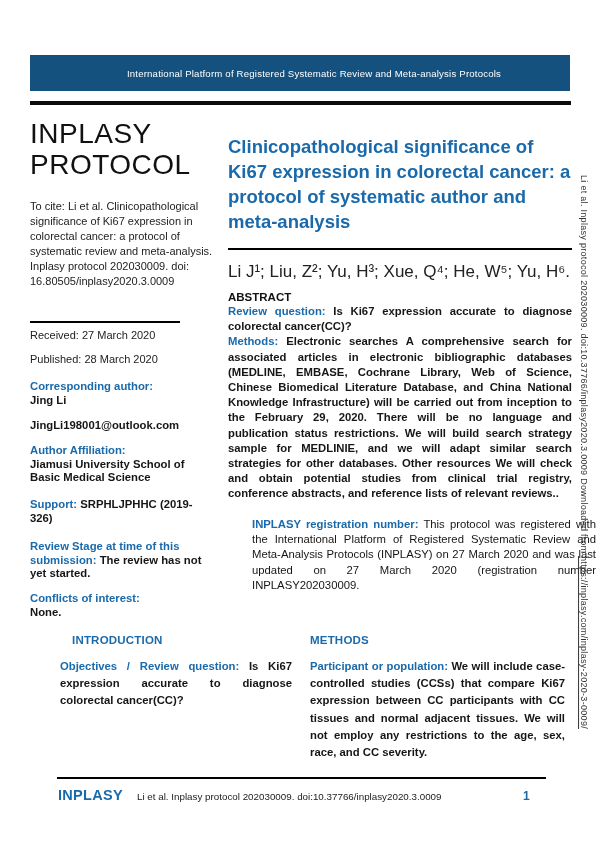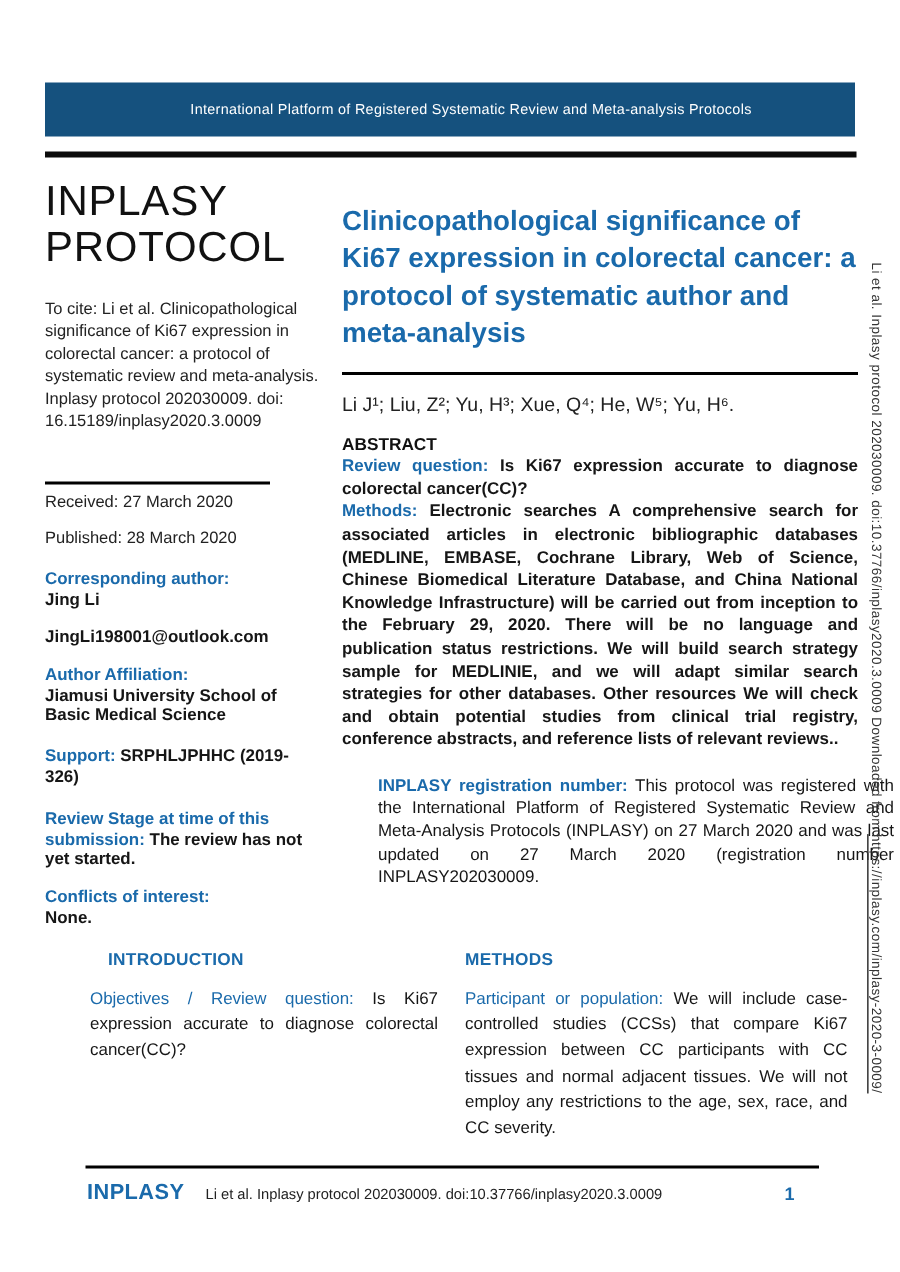--- a/index.html
+++ b/index.html
@@ -24,31 +24,31 @@
 
   .meta-line { font-size:11px; color:#222; }
   .meta-block { width:185px; font-size:11.3px; line-height:13.5px; }
   .meta-block .ln { display:block; }
 
   .section-heading { font-size:11.5px; font-weight:bold; color:#1a6aab; letter-spacing:.2px; }
 
   .title { left:228px; top:134px; width:348px; font-size:18.5px; line-height:25px;
     font-weight:bold; color:#1a6aab; }
   .title-rule { left:228px; top:248px; width:344px; border-top:2.6px solid #000; }
-  .authors { left:228px; top:262px; width:344px; font-size:13px; color:#222; }
+  .authors { left:228px; top:262px; width:344px; font-size:17px; color:#222; }
 
   .abstract { left:228px; top:291px; width:344px; }
   .abstract h3 { font-size:11.5px; color:#111; margin-bottom:1px; }
   .abstract p { font-size:11.3px; line-height:15.2px; font-weight:bold; }
 
   .registration { left:228px; top:517px; width:344px; font-size:11.3px; line-height:15.2px;margin-left:24px; }
 
   .intro-col { left:60px; width:232px; }
   .methods-col { left:310px; width:255px; }
-  .lower-par { font-size:11.3px; line-height:17.2px; font-weight:normal; }
+  .lower-par { font-size:11.3px; line-height:17.2px; font-weight:bold; }
 
   .footer-rule { left:57px; top:777px; width:489px; border-top:2.4px solid #000; }
   .footer-brand { left:58px; top:787px; font-size:14.5px; font-weight:bold; color:#1a6aab;
     letter-spacing:.3px; }
   .footer-citation { left:137px; top:791px; font-size:9.8px; color:#222; }
   .footer-page { left:523px; top:789px; font-size:12px; font-weight:bold; color:#1a6aab; }
 
   .side-vertical { left:573px; top:175px; width:16px; height:660px;
     writing-mode:vertical-rl; font-size:9px; letter-spacing:.3px; color:#333;
     white-space:nowrap; }
@@ -63,21 +63,21 @@
     <span>International Platform of Registered Systematic Review and Meta-analysis Protocols</span>
   </div>
 
   <div class="abs double-rule"></div>
 
   <div class="abs masthead">
     <span class="ln" style="display:block">INPLASY</span>
     <span class="ln" style="display:block">PROTOCOL</span>
   </div>
 
-  <p class="abs tocite">To cite: Li et al. Clinicopathological significance of Ki67 expression in colorectal cancer: a protocol of systematic review and meta-analysis. Inplasy protocol 202030009. doi: 16.15189/inplasy2020.3.0009</p>
+  <p class="abs tocite">To cite: Li et al. Clinicopathological significance of Ki67 expression in colorectal cancer: a protocol of systematic review and meta-analysis. Inplasy protocol 202030009. doi: 16.80505/inplasy2020.3.0009</p>
 
   <div class="abs col-rule"></div>
 
   <p class="abs meta-line" style="left:30px; top:329px;">Received: 27 March 2020</p>
   <p class="abs meta-line" style="left:30px; top:353px;">Published: 28 March 2020</p>
 
   <div class="abs meta-block b" style="left:30px; top:380px;">
     <span class="ln blue">Corresponding author:</span>
     <span class="ln">Jing Li</span>
   </div>

